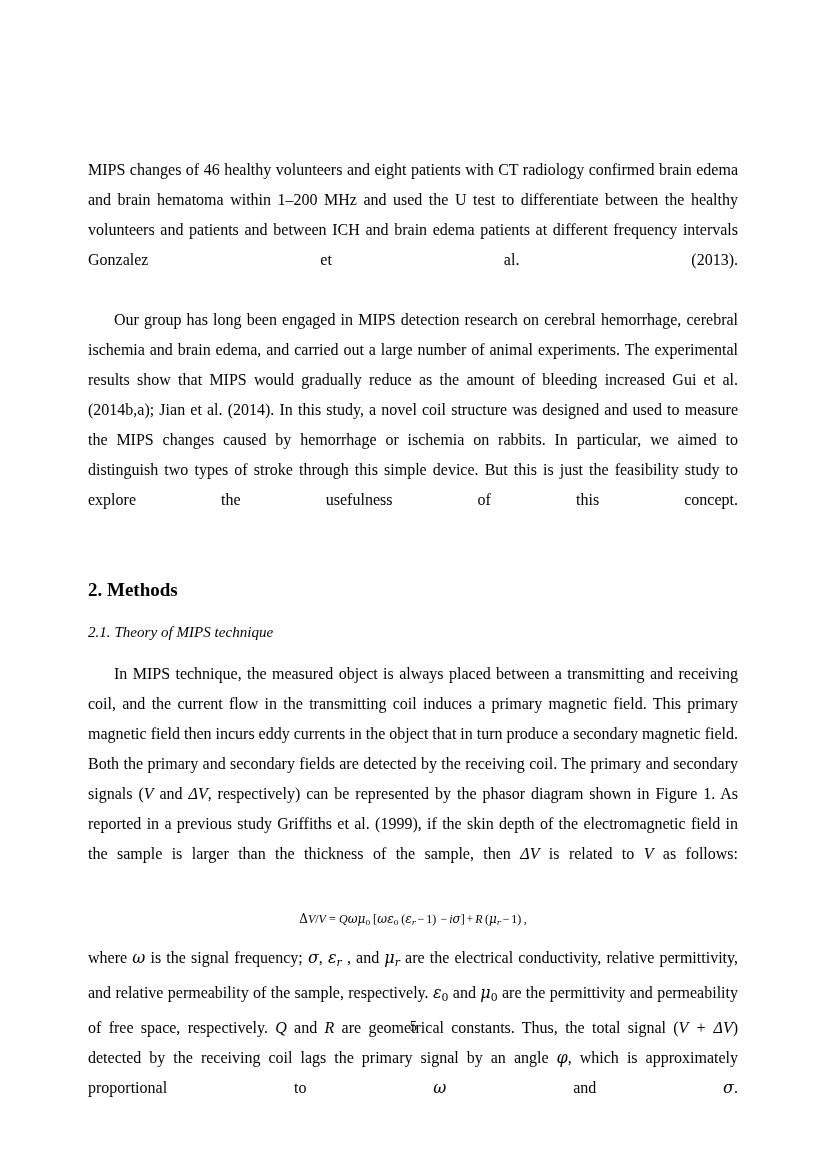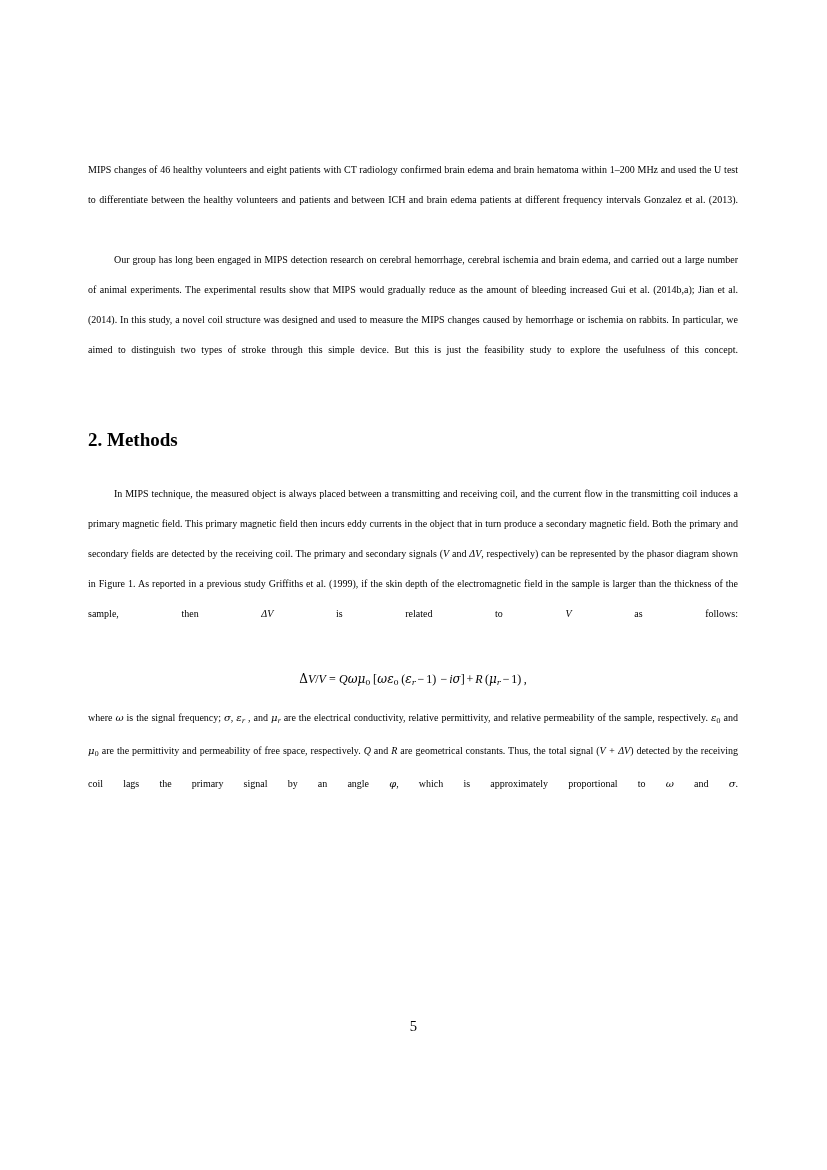--- a/index.html
+++ b/index.html
@@ -23,21 +23,21 @@
     background: #ffffff;
   }
   .textblock {
     position: absolute;
     left: 88px;
     top: 155px;
     width: 650px;
   }
   p.para {
     margin: 0;
-    font-size: 10px;
+    font-size: 16px;
     line-height: 30px;
     text-align: justify;
     text-justify: inter-word;
     hyphens: manual;
     -webkit-hyphens: manual;
   }
   p.para.indent {
     text-indent: 26px;
   }
   
@@ -109,20 +109,21 @@
     <p class="para">MIPS changes of 46 healthy volunteers and eight patients with CT radiology confirmed brain edema and brain hematoma within 1–200 MHz and used the U test to differentiate between the healthy volunteers and patients and between ICH and brain edema patients at different frequency intervals Gonzalez et al. (2013).</p>
 
     <p class="para indent">Our group has long been engaged in MIPS detection research on cerebral hemorrhage, cerebral ischemia and brain edema, and carried out a large number of animal experiments. The experimental results show that MIPS would gradually reduce as the amount of bleeding increased Gui et al. (2014b,a); Jian et al. (2014). In this study, a novel coil structure was designed and used to measure the MIPS changes caused by hemorrhage or ischemia on rabbits. In particular, we aimed to distinguish two types of stroke through this simple device. But this is just the feasibility study to explore the usefulness of this concept.</p>
 
     <div class="gap-before-section"></div>
 
     <h2 class="section">2.  Methods</h2>
 
     <div class="gap-small"></div>
 
+    <h3 class="subsection">2.1.  Theory of MIPS technique</h3>
 
     <div class="gap-small"></div>
 
     <p class="para indent"><span>In MIPS technique, the measured object is always placed between a transmitting and receiving coil, and the current flow in the transmitting coil induces a primary magnetic field. This primary magnetic field then incurs eddy currents in the object that in turn produce a secondary magnetic field. Both the primary and secondary fields are detected by the receiving coil. The primary and secondary signals (</span><span class="mi">V</span><span> and </span><span class="mi nw">ΔV</span><span>, respectively) can be represented by the phasor diagram shown in Figure 1. As reported in a previous study Griffiths et al. (1999), if the skin depth of the electromagnetic field in the sample is larger than the thickness of the sample, then </span><span class="mi nw">ΔV</span><span> is related to </span><span class="mi">V</span><span> as follows:</span></p>
 
     <div class="eqwrap">
       <div class="equation">
         <span class="mupgreek">Δ</span><span class="mi">V</span><span>/</span><span class="mi">V</span><span class="opeq">=</span><span class="mi">Q</span><span class="mgreek">ω</span><span class="mgreek">μ<sub class="upright">0</sub></span><span class="thin"> [</span><span class="mgreek">ω</span><span class="mgreek">ε<sub class="upright">0</sub></span><span> (</span><span class="mgreek">ε<sub>r</sub></span><span class="op">−</span><span>1)</span><span class="op"> −</span><span class="mi">i</span><span class="mgreek">σ</span><span>]</span><span class="op">+</span><span class="mi">R</span><span> (</span><span class="mgreek">μ<sub>r</sub></span><span class="op">−</span><span>1)</span><span> ,</span>
       </div>
     </div>

